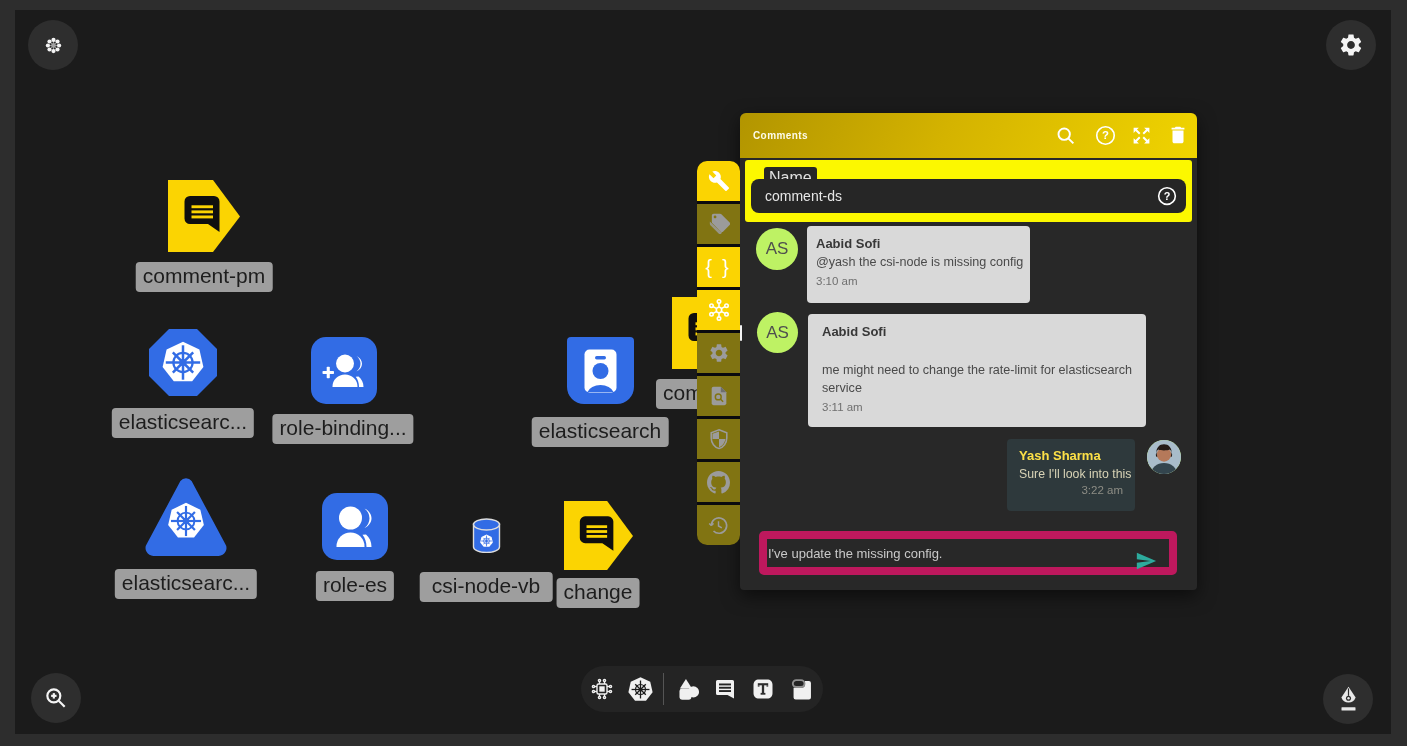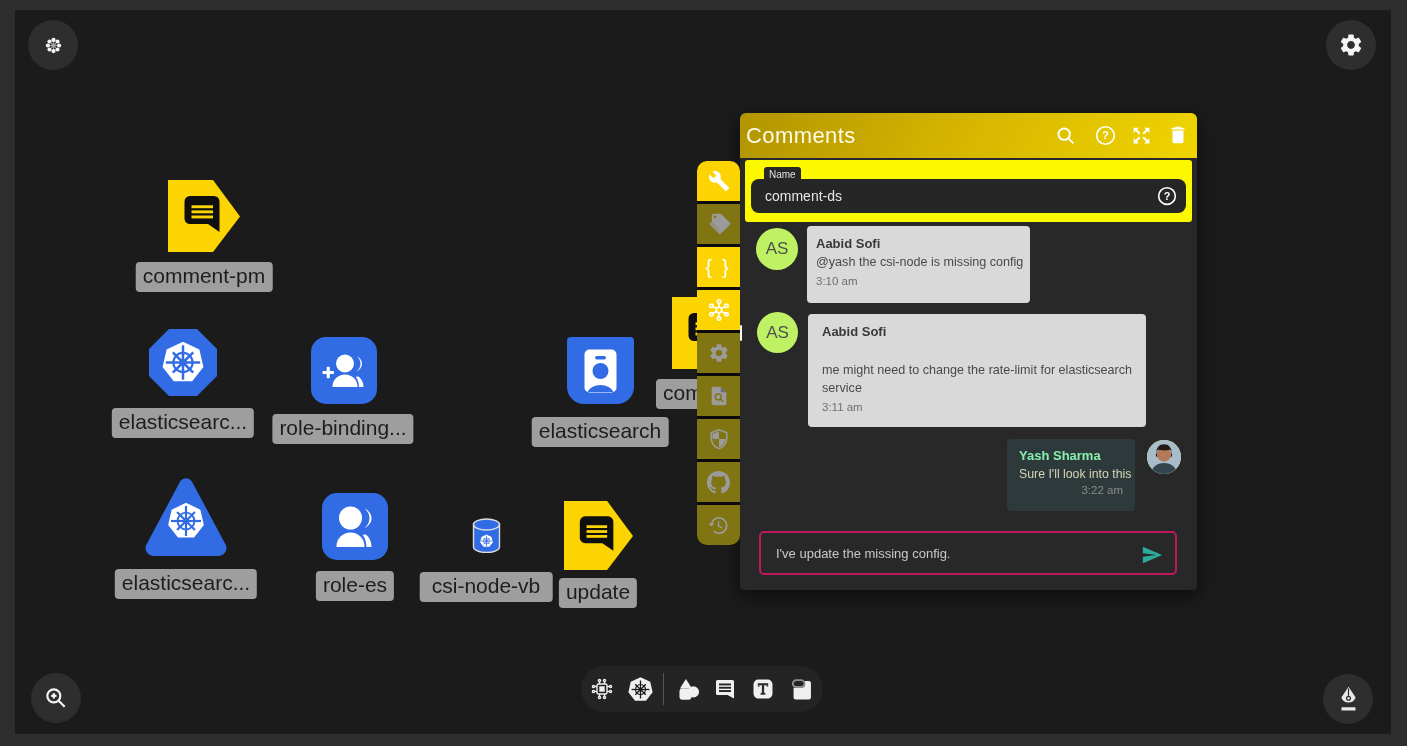--- a/index.html
+++ b/index.html
@@ -17,34 +17,34 @@
   .vbtn { width:43px; height:40px; margin-bottom:3px; display:flex; align-items:center; justify-content:center; background:#fbd402; }
   .vbtn.dim { background:#817412; }
   .vbtn:first-child { border-radius:10px 10px 0 0; }
   .vbtn:last-child { border-radius:0 0 10px 10px; margin-bottom:0; }
   
   #panel { position:absolute; left:740px; top:113px; width:457px; height:477px; background:#282828;
     border-radius:6px 6px 4px 4px; box-shadow:0 6px 18px rgba(0,0,0,.55); z-index:20; }
   #phead { position:absolute; left:0; top:0; width:457px; height:45px; border-radius:6px 6px 0 0;
     background:linear-gradient(115deg,#b29500 0%, #d4b300 45%, #f0d400 100%);
     display:flex; align-items:center; }
-  #phead .title { color:#fdfbe8; font-size:22px; margin-left:6px; letter-spacing:.4px; }
+  #phead .title { color:#fdfbe8; font-size:10px; margin-left:13px; letter-spacing:.4px;font-weight:bold; }
   #yellowsec { position:absolute; left:5px; top:47px; width:447px; height:62px; background:#fcf800; border-radius:3px; }
   #nameinput { position:absolute; left:11px; top:66px; width:435px; height:34px; background:#262626; border-radius:8px; }
   #namechip { position:absolute; left:24px; top:54px; height:16px; background:#262626; border-radius:3px;
-    color:#e0e0e0; font-size:10px; padding:2px 5px; }
+    color:#e0e0e0; font-size:16px; padding:2px 5px; }
   .msgbubble { position:absolute; background:#d9d9d9; border-radius:4px; color:#4a4a4a; font-size:12.6px; }
   .msgbubble div { white-space:nowrap; }
   .msgname { font-weight:bold; color:#383838; font-size:13px; }
   .msgtime { font-size:11.5px; color:#6f6f6f; }
   .avatar { position:absolute; border-radius:50%; background:#bef264; color:#4f4f4f;
     display:flex; align-items:center; justify-content:center; font-size:17px; }
   #chatinput { position:absolute; left:19px; top:418px; width:418px; height:44px;
-    border:2px solid #be185d; border-radius:5px; color:#c9c9c9; font-size:13px;
-    display:flex; align-items:center; padding-left:15px; }
+    border:8px solid #be185d; border-radius:5px; color:#c9c9c9; font-size:13px;
+    display:flex; align-items:center; padding-left:1px; }
   
   #btb { position:absolute; left:581px; top:666px; width:242px; height:46px; border-radius:23px;
     background:#242424; display:flex; align-items:center; }
 </style>
 </head>
 <body>
 <div id="stage">
 <div id="canvas"></div>
 
 <svg width="0" height="0" style="position:absolute">
@@ -146,21 +146,21 @@
 </svg>
 <div class="nodelabel" style="left:486px; top:572px; padding-left:12px; padding-right:12px;">csi-node-vb</div>
 
 <svg class="abs" style="left:564px; top:501px;" width="69" height="69" viewBox="0 0 72 72">
   <polygon points="0,0 45,0 72,36.5 45,72 0,72" fill="#fbd402"></polygon>
   <path d="M16.5 21.5 a5.5 5.5 0 0 1 5.5 -5.5 h24 a5.5 5.5 0 0 1 5.5 5.5 v30.5 l-11.5 -8 h-18 a5.5 5.5 0 0 1 -5.5 -5.5 z" fill="#0f0f0f"></path>
   <rect x="23.5" y="25.3" width="21.5" height="2.9" fill="#fbd402"></rect>
   <rect x="23.5" y="30.4" width="21.5" height="2.9" fill="#fbd402"></rect>
   <rect x="23.5" y="35.5" width="21.5" height="2.9" fill="#fbd402"></rect>
 </svg>
-<div class="nodelabel" style="left:598px; top:578px;">update</div>
+<div class="nodelabel" style="left:598px; top:578px;">change</div>
 
 <div class="circbtn" style="left:28px; top:20px;">
   <svg width="17" height="17" viewBox="0 0 17 17">
     <g stroke="#bbbbbb" stroke-width="0.7">
       <line x1="8.5" y1="3" x2="8.5" y2="14"></line>
           <line x1="3" y1="8.5" x2="14" y2="8.5"></line>
       <line x1="4.6" y1="4.6" x2="12.4" y2="12.4"></line>
           <line x1="12.4" y1="4.6" x2="4.6" y2="12.4"></line>
     </g>
     <g fill="#f4f4f4">
@@ -308,21 +308,21 @@
 
   <div class="avatar" style="left:17px; top:199px; width:41px; height:41px;">AS</div>
   <div class="msgbubble" style="left:68px; top:201px; width:338px; height:113px; padding:10px 14px;">
     <div class="msgname">Aabid Sofi</div>
     <div style="margin-top:24px;">me might need to change the rate-limit for elasticsearch</div>
     <div style="margin-top:4px;">service</div>
     <div class="msgtime" style="margin-top:6px;">3:11 am</div>
   </div>
 
   <div class="msgbubble" style="left:267px; top:326px; width:128px; height:72px; padding:9px 12px; background:#2e393c;">
-    <div class="msgname" style="color:#86efac;">Yash Sharma</div>
+    <div class="msgname" style="color:#fde047;">Yash Sharma</div>
     <div style="margin-top:4px; color:#d8d3b6; font-size:12.3px;">Sure I'll look into this</div>
     <div class="msgtime" style="margin-top:3px; color:#8d8d85; text-align:right;">3:22 am</div>
   </div>
   <div class="avatar" style="left:407px; top:327px; width:34px; height:34px; overflow:hidden;">
     <svg width="34" height="34" viewBox="0 0 34 34">
       <rect width="34" height="34" fill="#a8bcca"></rect>
       <path d="M4 34 a13 11 0 0 1 26 0 z" fill="#33454e"></path>
       <circle cx="17" cy="14.5" r="7.2" fill="#b5795a"></circle>
       <path d="M9.2 13.5 c0-6 3.2-9.3 7.8-9.3 s7.8 3.3 7.8 9.3 c0-1.5-.8-3-2.2-4 c-2 1.2-9.2 1.2-11.2 0 c-1.4 1-2.2 2.5-2.2 4z" fill="#231a16"></path>
       <path d="M9.3 12 q-1 3 .2 5 l.8-.3z M24.7 12 q1 3 -.2 5 l-.8-.3z" fill="#231a16"></path>

